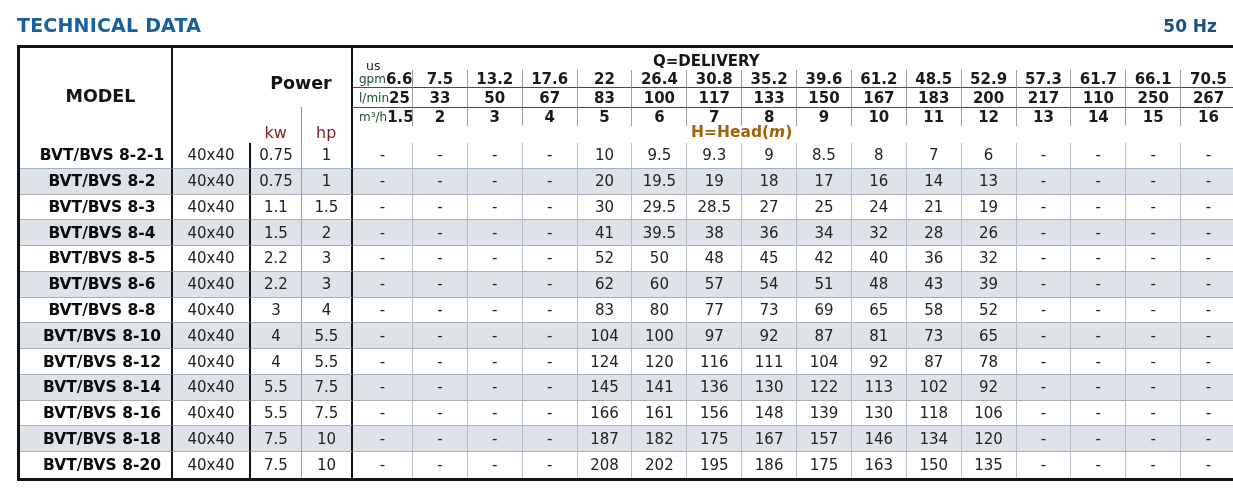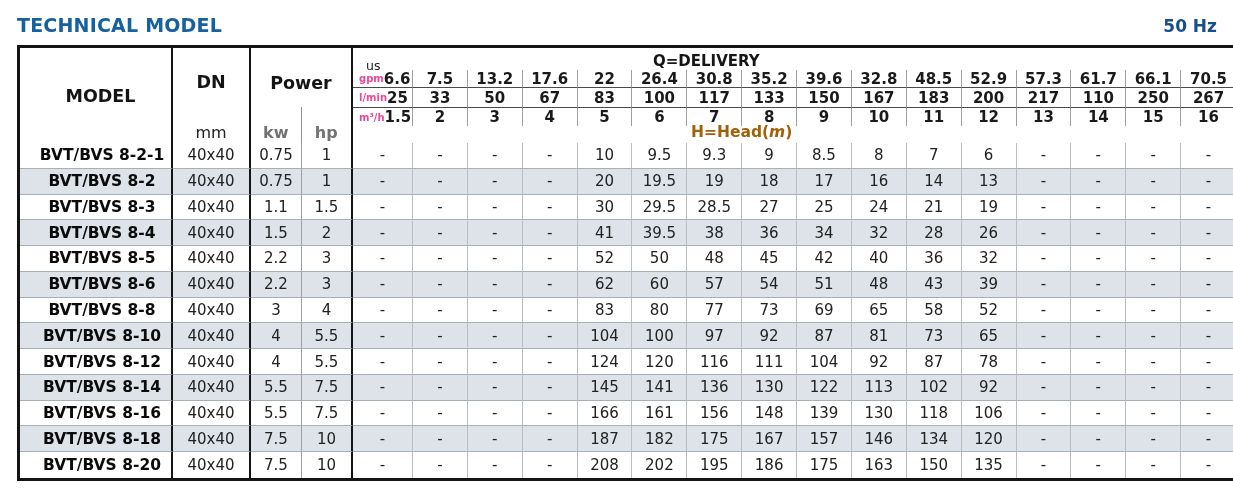--- a/index.html
+++ b/index.html
@@ -41,35 +41,35 @@
   .dn-big { margin-top:24px; font-weight:bold; font-size:17.5px; color:#141414; }
   .dn-unit { margin-top:auto; font-size:16px; color:#222; padding-bottom:1px; }
   .pw-h {
     grid-area:1/3/6/5; border-right:2.5px solid #141414;
     display:flex; flex-direction:column;
   }
   .pw-big { text-align:center; margin-top:25px; font-weight:bold; font-size:17.5px; color:#141414; }
   .pw-units { margin-top:auto; height:36px; display:flex; }
   .pw-units .pu {
     flex:1; display:flex; align-items:flex-end; justify-content:center;
-    font-size:16px; color:#737373; padding-bottom:1px;font-weight:bold;
+    font-size:16px; color:#7f1d1d; padding-bottom:1px;
   }
   .pw-units .pu:first-child { border-right:1px solid #8a9096; }
   .q-row { grid-area:1/5/2/21; position:relative; }
   .q-label { position:absolute; left:300px; bottom:0; font-weight:bold; font-size:15px; color:#161616; }
   .us-label { position:absolute; left:13px; bottom:-3px; font-size:12.5px; color:#222; }
   .du-cell {
     display:flex; align-items:center; justify-content:center;
     font-weight:bold; font-size:15px; color:#1a1a1a;
     border-right:1px solid #9aa0a6; overflow:hidden;
   }
   .du-cell.first { justify-content:flex-start; padding-left:6px; }
   .du-cell.last { border-right:none; }
   .du-cell.line { border-bottom:1px solid #4a4a4a; }
-  .du-cell .unit { font-weight:bold; font-size:10px; color:#ec4899; }
+  .du-cell .unit { font-weight:normal; font-size:12px; color:#14532d; }
   .h-row { grid-area:5/5/6/21; position:relative; }
   .h-label { position:absolute; left:338px; top:-3px; font-weight:bold; font-size:15.5px; color:#a16207; }
   .tbody { grid-auto-rows:25.77px; }
   .brow { display:contents; }
   .bcell {
     display:flex; align-items:center; justify-content:center;
     font-size:15px; color:#222;
     border-bottom:1px solid #a7b0b8; box-sizing:border-box; overflow:hidden;
     background:#fff;
   }
@@ -78,35 +78,31 @@
   .cell-name { font-weight:bold; font-size:15.5px; color:#0b0b0b; border-right:2.5px solid #141414;padding-left:13px; }
   .cell-dn  { border-right:2.5px solid #141414; }
   .cell-kw  { border-right:1px solid #9aa0a6; }
   .cell-hp  { border-right:2.5px solid #141414; }
   .cell-v   { border-right:1px solid #b8bec4; }
   .cell-v.last { border-right:none; }
 </style>
 </head>
 <body>
 
-<div class="page-title">TECHNICAL MODEL</div>
+<div class="page-title">TECHNICAL DATA</div>
 
 <div class="hdr-right">
   <span>50 Hz</span>
 </div>
 
 <div class="twrap">
 
   <div class="thead" id="thead">
     <div class="model-h">MODEL</div>
 
-    <div class="dn-h">
-      <span class="dn-big">DN</span>
-      <span class="dn-unit">mm</span>
-    </div>
 
     <div class="pw-h">
       <span class="pw-big">Power</span>
       <span class="pw-units">
         <span class="pu">kw</span>
         <span class="pu">hp</span>
       </span>
     </div>
 
     <div class="q-row">
@@ -122,21 +118,21 @@
         <span>6.6</span>
       </div>
       <div class="du-cell line" style="grid-area: 2 / 6;">7.5</div>
       <div class="du-cell line" style="grid-area: 2 / 7;">13.2</div>
       <div class="du-cell line" style="grid-area: 2 / 8;">17.6</div>
       <div class="du-cell line" style="grid-area: 2 / 9;">22</div>
       <div class="du-cell line" style="grid-area: 2 / 10;">26.4</div>
       <div class="du-cell line" style="grid-area: 2 / 11;">30.8</div>
       <div class="du-cell line" style="grid-area: 2 / 12;">35.2</div>
       <div class="du-cell line" style="grid-area: 2 / 13;">39.6</div>
-      <div class="du-cell line" style="grid-area: 2 / 14;">32.8</div>
+      <div class="du-cell line" style="grid-area: 2 / 14;">61.2</div>
       <div class="du-cell line" style="grid-area: 2 / 15;">48.5</div>
       <div class="du-cell line" style="grid-area: 2 / 16;">52.9</div>
       <div class="du-cell line" style="grid-area: 2 / 17;">57.3</div>
       <div class="du-cell line" style="grid-area: 2 / 18;">61.7</div>
       <div class="du-cell line" style="grid-area: 2 / 19;">66.1</div>
       <div class="du-cell last line" style="grid-area: 2 / 20;">70.5</div>
       <div class="du-cell first line" style="grid-area: 3 / 5;">
         <span class="unit">l/min</span>
         <span>25</span>
       </div>

